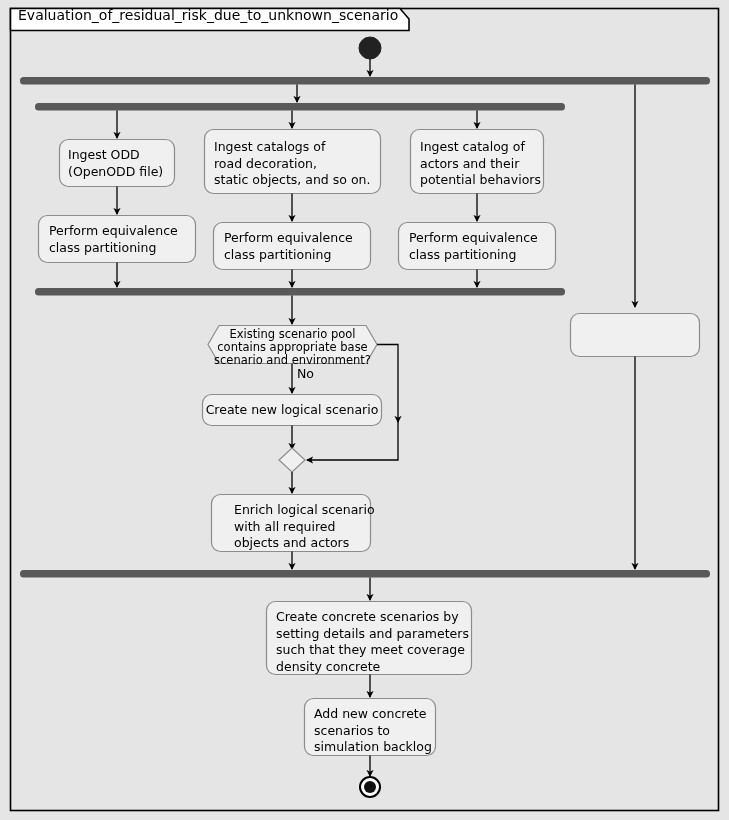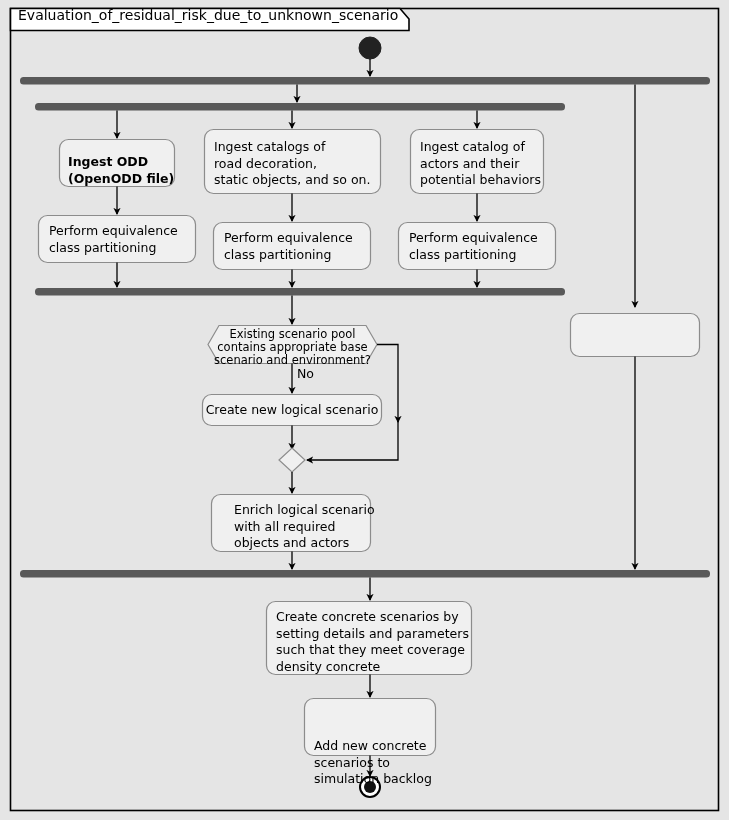--- a/index.html
+++ b/index.html
@@ -131,21 +131,21 @@
 
     <rect x="304.5" y="698.5" width="131" height="57" rx="9" fill="#F0F0F0" stroke="#8C8C8C" stroke-width="1.2"></rect>
     <line x1="370" y1="755.5" x2="370" y2="776" stroke="#000000" stroke-width="1.3" marker-end="url(#arrow)"></line>
 
     <circle cx="370" cy="787" r="10" fill="#ffffff" stroke="#000000" stroke-width="2"></circle>
     <circle cx="370" cy="787" r="6" fill="#111111"></circle>
   </svg>
 
   <div class="frame-title">Evaluation_of_residual_risk_due_to_unknown_scenario</div>
 
-  <div class="node-label txt-left" style="left:68px; top:154px; width:110px;font-weight:bold;"><span>Ingest ODD</span><br><span>(OpenODD file)</span></div>
+  <div class="node-label txt-left" style="left:68px; top:147px; width:110px;"><span>Ingest ODD</span><br><span>(OpenODD file)</span></div>
 
   <div class="node-label txt-left" style="left:214px; top:139px; width:170px;"><span>Ingest catalogs of</span><br><span>road decoration,</span><br><span>static objects, and so on.</span></div>
 
   <div class="node-label txt-left" style="left:420px; top:139px; width:130px;"><span>Ingest catalog of</span><br><span>actors and their</span><br><span>potential behaviors</span></div>
 
   <div class="node-label txt-left" style="left:49px; top:223px; width:150px;"><span>Perform equivalence</span><br><span>class partitioning</span></div>
 
   <div class="node-label txt-left" style="left:224px; top:230px; width:150px;"><span>Perform equivalence</span><br><span>class partitioning</span></div>
 
   <div class="node-label txt-left" style="left:409px; top:230px; width:150px;"><span>Perform equivalence</span><br><span>class partitioning</span></div>
@@ -154,15 +154,15 @@
   <div class="node-label txt-center" style="left:208px; top:328px; width:169px; font-size:11.5px; line-height:13px;text-align:center;"><span>Existing scenario pool</span><br><span>contains appropriate base</span><br><span>scenario and environment?</span></div>
 
   <div class="edge-label" style="left:297px; top:366px;">No</div>
 
   <div class="node-label txt-center" style="left:203px; top:402px; width:178px;"><span>Create new logical scenario</span></div>
 
   <div class="node-label txt-left" style="left:221px; top:502px; width:150px;margin-left:13px;"><span>Enrich logical scenario</span><br><span>with all required</span><br><span>objects and actors</span></div>
 
   <div class="node-label txt-left" style="left:276px; top:609px; width:200px;"><span>Create concrete scenarios by</span><br><span>setting details and parameters</span><br><span>such that they meet coverage</span><br><span>density concrete</span></div>
 
-  <div class="node-label txt-left" style="left:314px; top:706px; width:125px;margin-top:32px;"><span>Add new concrete</span><br><span>scenarios to</span><br><span>simulation backlog</span></div>
+  <div class="node-label txt-left" style="left:314px; top:706px; width:125px;"><span>Add new concrete</span><br><span>scenarios to</span><br><span>simulation backlog</span></div>
 
 </div>
 
 </body></html>

